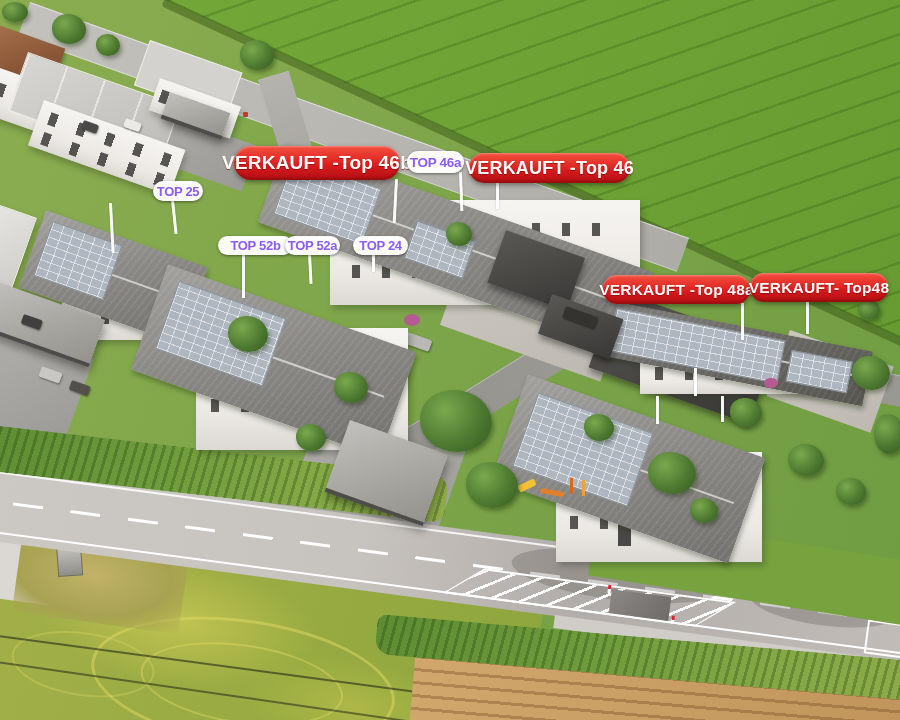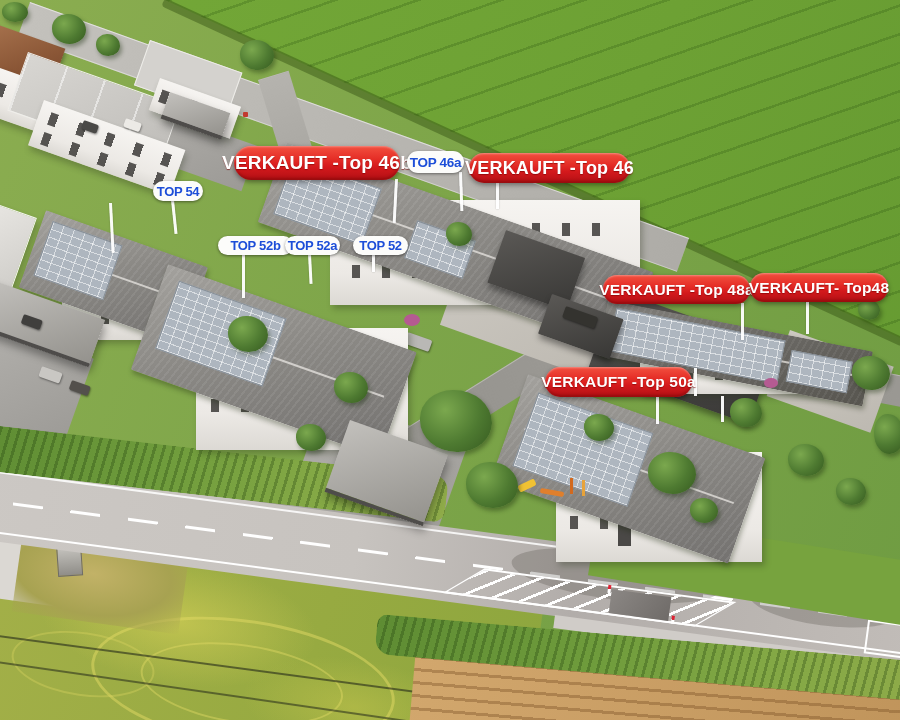--- a/index.html
+++ b/index.html
@@ -63,21 +63,21 @@
   .rdash{position:absolute;background:repeating-linear-gradient(90deg,#fff 0 30px,transparent 30px 58px);}
   .rshadow{position:absolute;background:rgba(72,70,62,.26);border-radius:50%;}
 
   
   .badge{position:absolute;display:flex;align-items:center;justify-content:center;
     white-space:nowrap;z-index:40;font-weight:bold;}
   .badge.sold{color:#fff;border-radius:20px;letter-spacing:.2px;
     background:linear-gradient(180deg,#f2503f 0%,#e52e27 38%,#d4191c 62%,#b21015 100%);
     box-shadow:0 2px 5px rgba(0,0,0,.40),inset 0 1px 2px rgba(255,255,255,.35),inset 0 -2px 3px rgba(110,0,0,.45);
     text-shadow:0 1px 1px rgba(120,0,0,.6);}
-  .badge.open{color:#1d4ed8;background:#fcfcfa;border-radius:11px;letter-spacing:-.3px;
+  .badge.open{color:#8b5cf6;background:#fcfcfa;border-radius:11px;letter-spacing:-.3px;
     box-shadow:0 1px 3px rgba(0,0,0,.45);}
   .connector{position:absolute;width:2.5px;background:rgba(255,255,255,.95);
     box-shadow:0 0 1.5px rgba(0,0,0,.30);transform-origin:top center;z-index:35;}
 </style>
 </head>
 <body>
 
 <div class="scene">
 
   <div class="field"></div>
@@ -259,24 +259,23 @@
   <div class="connector" style="left:496px;top:182px;height:27px;"></div>
   <div class="connector" style="left:242px;top:254px;height:44px;"></div>
   <div class="connector" style="left:308px;top:254px;height:30px;transform:rotate(-3deg);"></div>
   <div class="connector" style="left:372px;top:254px;height:18px;"></div>
   <div class="connector" style="left:741px;top:303px;height:37px;"></div>
   <div class="connector" style="left:806px;top:301px;height:33px;"></div>
   <div class="connector" style="left:656px;top:396px;height:28px;"></div>
   <div class="connector" style="left:721px;top:396px;height:26px;"></div>
   <div class="connector" style="left:694px;top:368px;height:28px;"></div>
 
-  <div class="badge open" style="left:153px;top:181px;width:50px;height:20px;font-size:13px;">TOP 54</div>
+  <div class="badge open" style="left:153px;top:181px;width:50px;height:20px;font-size:13px;">TOP 25</div>
   <div class="badge sold" style="left:234px;top:146px;width:166px;height:34px;font-size:19px;border-radius:17px;">VERKAUFT -Top 46b</div>
   <div class="badge open" style="left:407px;top:151px;width:57px;height:22px;font-size:13.5px;">TOP 46a</div>
   <div class="badge sold" style="left:469px;top:153px;width:161px;height:30px;font-size:18px;border-radius:15px;">VERKAUFT -Top 46</div>
   <div class="badge open" style="left:218px;top:236px;width:75px;height:19px;font-size:13px;">TOP 52b</div>
   <div class="badge open" style="left:285px;top:236px;width:55px;height:19px;font-size:13px;">TOP 52a</div>
-  <div class="badge open" style="left:353px;top:236px;width:55px;height:19px;font-size:13px;">TOP 52</div>
+  <div class="badge open" style="left:353px;top:236px;width:55px;height:19px;font-size:13px;">TOP 24</div>
   <div class="badge sold" style="left:603px;top:275px;width:147px;height:29px;font-size:15.5px;border-radius:14px;">VERKAUFT -Top 48a</div>
   <div class="badge sold" style="left:750px;top:273px;width:138px;height:29px;font-size:15.5px;border-radius:14px;">VERKAUFT- Top48</div>
-  <div class="badge sold" style="left:545px;top:367px;width:147px;height:30px;font-size:15.5px;border-radius:15px;">VERKAUFT -Top 50a</div>
 
 </div>
 
 </body></html>

